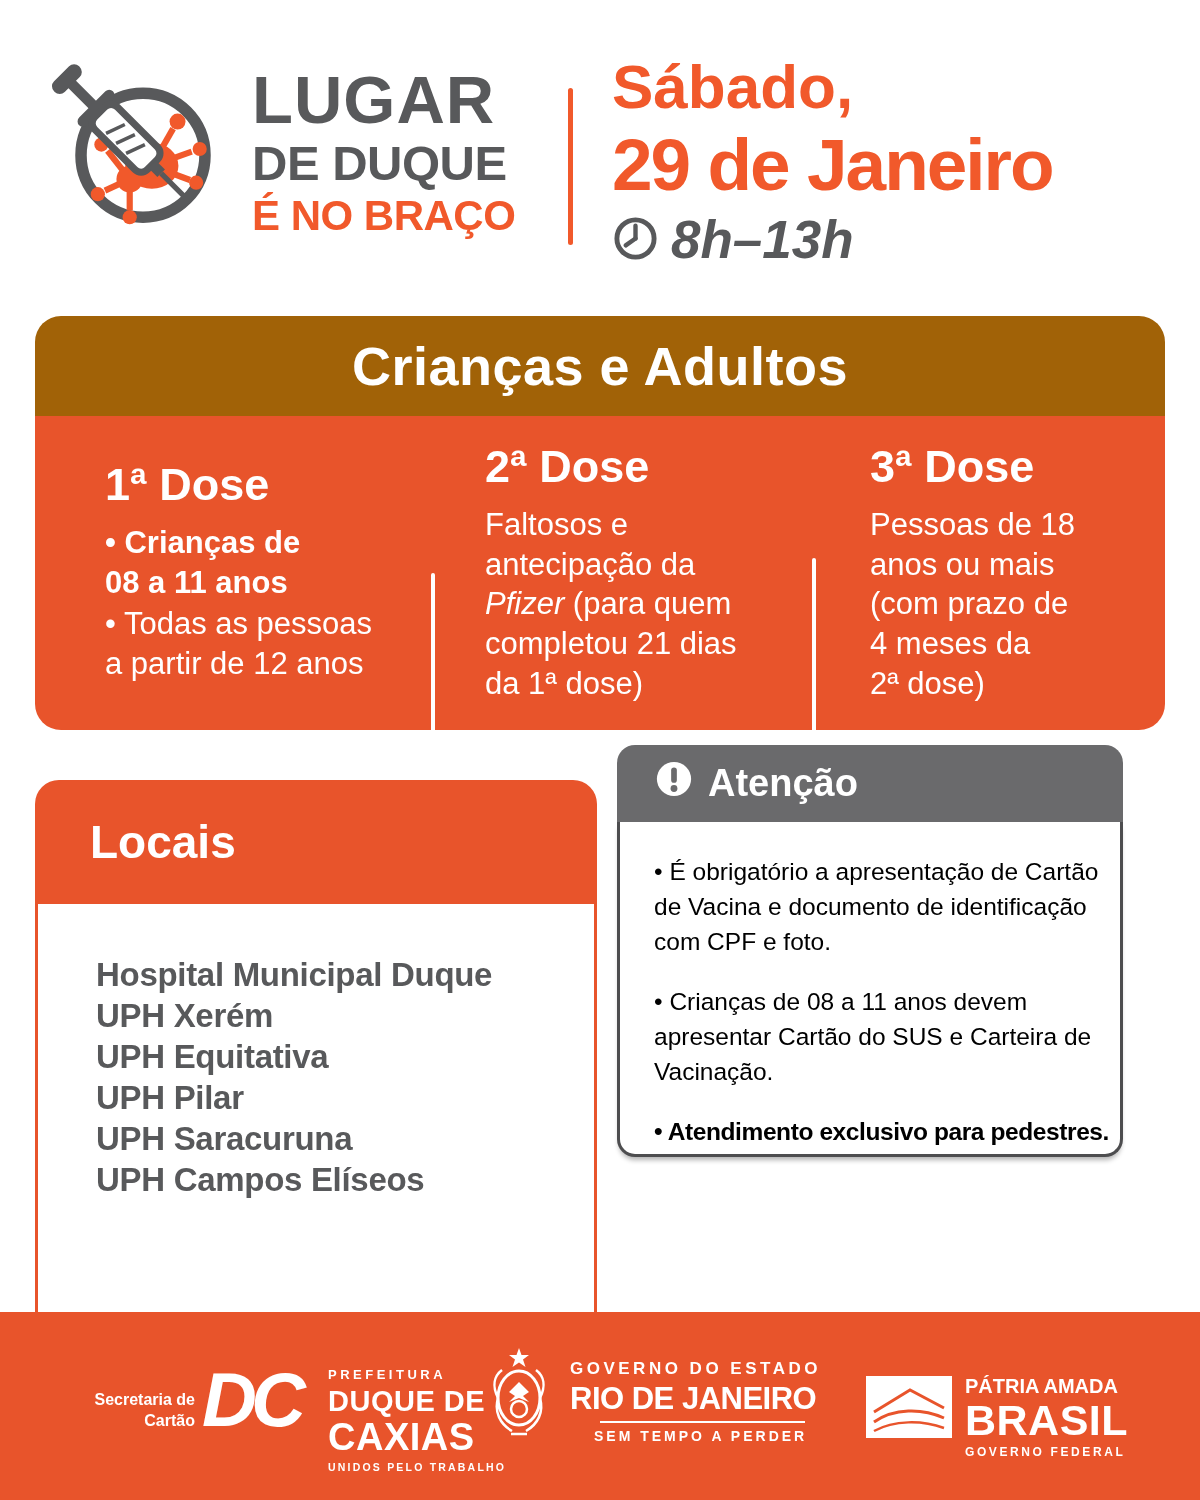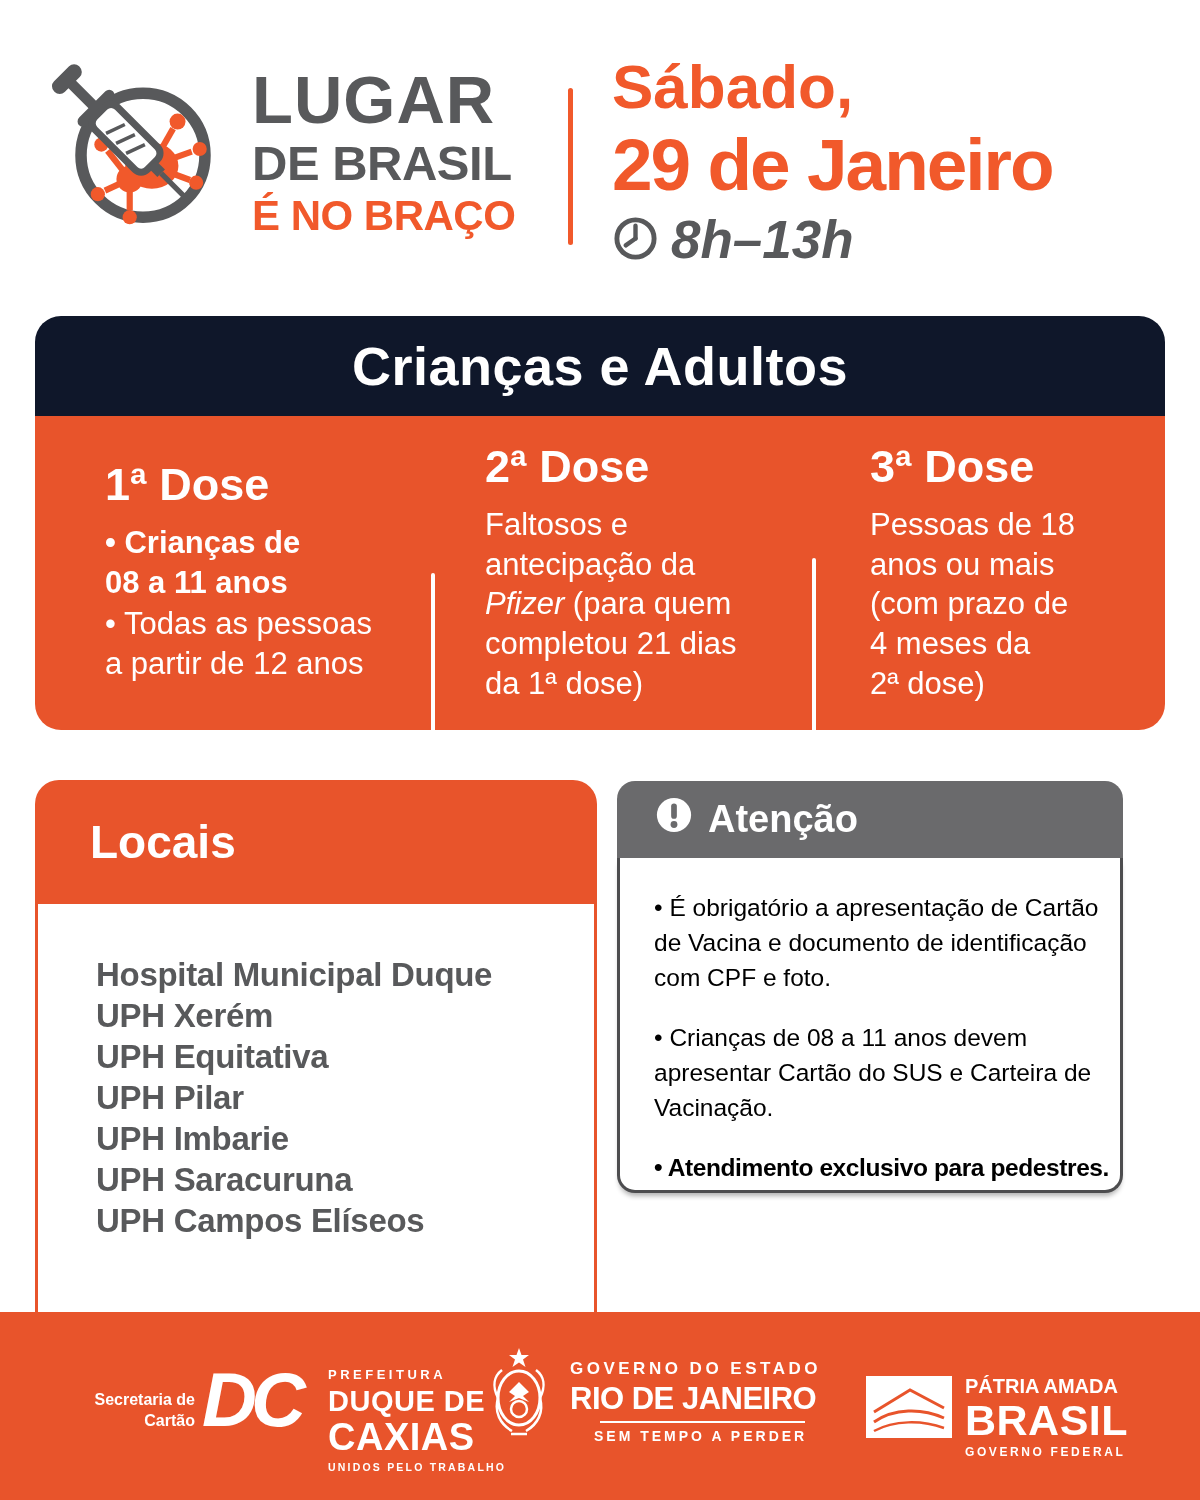--- a/index.html
+++ b/index.html
@@ -14,21 +14,21 @@
   .logo-l3{font-size:42px;font-weight:bold;color:#F1592B;letter-spacing:-0.5px;margin-top:7px;}
   .header-divider{position:absolute;left:568px;top:88px;width:5px;height:157px;background:#F1592B;border-radius:3px;}
   .date-block{position:absolute;left:612px;top:56px;line-height:1;}
   .date-l1{font-size:62px;font-weight:bold;color:#F1592B;}
   .date-l2{font-size:73px;font-weight:bold;color:#F1592B;letter-spacing:-2px;margin-top:10px;}
   .date-time{display:flex;align-items:center;gap:12px;margin-top:12px;}
   .time-text{font-size:53px;font-weight:bold;font-style:italic;color:#58595B;}
 
   
   .audience-card{position:absolute;left:35px;top:316px;width:1130px;}
-  .audience-header{height:100px;background:#0f172a;border-radius:26px 26px 0 0;
+  .audience-header{height:100px;background:#a16207;border-radius:26px 26px 0 0;
         display:flex;align-items:center;justify-content:center;
         color:#fff;font-size:54px;font-weight:bold;letter-spacing:0.5px;}
   .audience-body{position:relative;height:314px;background:#E8542B;border-radius:0 0 26px 26px;color:#fff;}
   .v-divider{position:absolute;width:4px;background:#ffffff;border-radius:2px;}
   .vd1{left:396px;top:157px;height:162px;}
   .vd2{left:777px;top:142px;height:176px;}
   .dose-col{position:absolute;line-height:1.28;}
   .dose-col .col-heading{font-size:45px;font-weight:bold;margin-bottom:16px;line-height:1;}
   .dcol1{left:70px;top:46px;width:310px;}
   .dcol2{left:450px;top:28px;width:320px;}
@@ -40,21 +40,21 @@
 
   
   .locais-card{position:absolute;left:35px;top:780px;width:562px;}
   .locais-header{box-sizing:border-box;height:124px;background:#E8542B;border-radius:24px 24px 0 0;
         display:flex;align-items:center;padding-left:55px;color:#fff;font-size:46px;font-weight:bold;}
   .locais-body{box-sizing:border-box;height:464px;background:#fff;border:3px solid #E8542B;border-top:none;
         border-radius:0 0 24px 24px;padding:50px 0 0 58px;}
   .locais-item{font-size:33px;font-weight:bold;color:#58595B;line-height:41px;letter-spacing:-0.3px;}
 
   
-  .atencao-card{position:absolute;left:617px;top:781px;width:506px;}
+  .atencao-card{position:absolute;left:617px;top:745px;width:506px;}
   .atencao-header{box-sizing:border-box;height:77px;background:#6A6A6C;border-radius:18px 18px 0 0;
         display:flex;align-items:center;gap:15px;padding-left:38px;color:#fff;font-size:38px;font-weight:bold;}
   .atencao-body{box-sizing:border-box;height:335px;background:#fff;border:3px solid #4D4D4F;border-top:none;
         border-radius:0 0 18px 18px;padding:32px 6px 0 34px;
         box-shadow:0 5px 5px -2px rgba(0,0,0,0.3);}
   .atencao-item{font-size:24.5px;color:#000000;line-height:35px;margin:0 0 25px 0;white-space:pre-line;}
   .atencao-item.bold{font-weight:bold;letter-spacing:-0.4px;}
 
   
   .footer{position:absolute;left:0;top:1312px;width:1200px;height:188px;background:#E8542B;color:#fff;}
@@ -116,21 +116,21 @@
         <line x1="62" y1="90" x2="54" y2="112" stroke="#58595B" stroke-width="4"></line>
         <line x1="78" y1="90" x2="70" y2="112" stroke="#58595B" stroke-width="4"></line>
         <rect x="100" y="94" width="14" height="12" fill="#58595B"></rect>
         <rect x="114" y="97" width="46" height="6" fill="#58595B"></rect>
       </g>
     </svg>
   </div>
 
   <div class="logo-text">
     <div class="logo-l1">LUGAR</div>
-    <div class="logo-l2">DE BRASIL</div>
+    <div class="logo-l2">DE DUQUE</div>
     <div class="logo-l3">É NO BRAÇO</div>
   </div>
 
   <div class="header-divider"></div>
 
   <div class="date-block">
     <div class="date-l1">Sábado,</div>
     <div class="date-l2">29 de Janeiro</div>
     <div class="date-time">
       <span>
@@ -178,21 +178,20 @@
     </div>
   </div>
 
   <div class="locais-card">
     <div class="locais-header">Locais</div>
     <div class="locais-body">
       <div class="locais-item">Hospital Municipal Duque</div>
       <div class="locais-item">UPH Xerém</div>
       <div class="locais-item">UPH Equitativa</div>
       <div class="locais-item">UPH Pilar</div>
-      <div class="locais-item">UPH Imbarie</div>
       <div class="locais-item">UPH Saracuruna</div>
       <div class="locais-item">UPH Campos Elíseos</div>
     </div>
   </div>
 
   <div class="atencao-card">
     <div class="atencao-header">
       <span>
         <svg viewBox="0 0 40 40" width="38" height="38" xmlns="http://www.w3.org/2000/svg">
           <circle cx="20" cy="20" r="18" fill="#FFFFFF"></circle>

